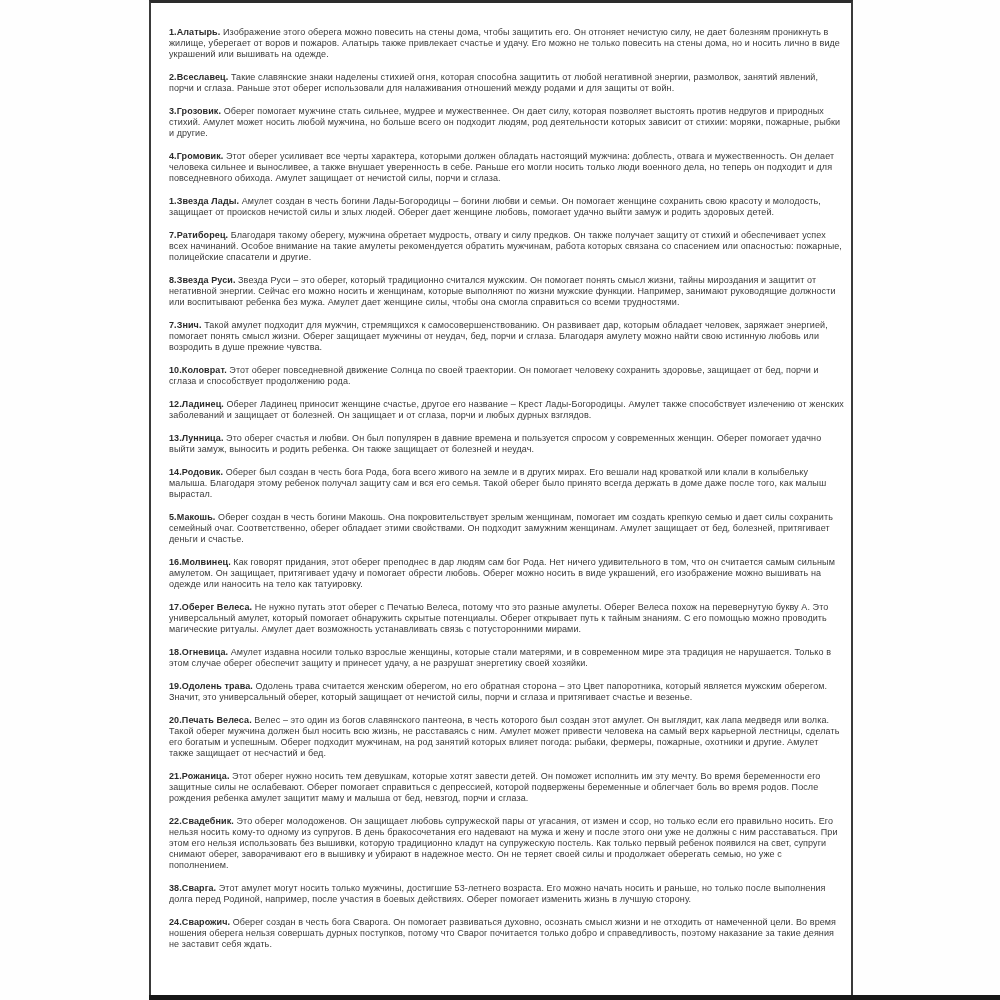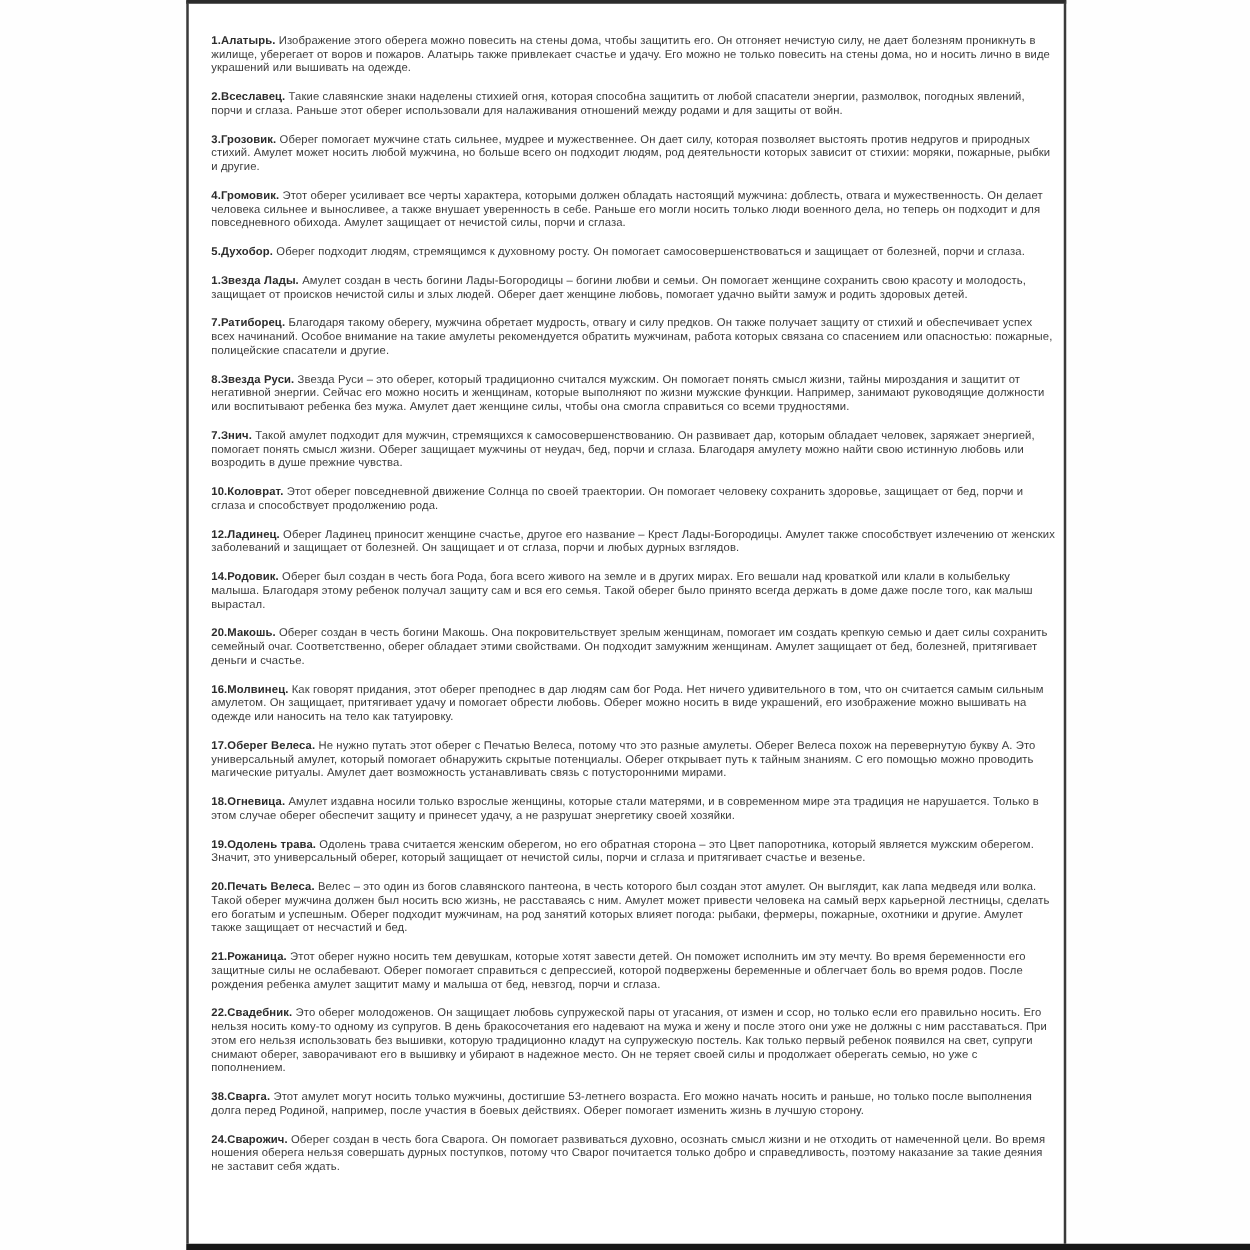--- a/index.html
+++ b/index.html
@@ -50,45 +50,45 @@
   }
 </style>
 </head>
 <body>
 
 <div class="scan">
   <div class="page">
     <div id="paragraph-list">
   <p class="para"><span class="title">1.Алатырь.</span><span class="body"> Изображение этого оберега можно повесить на стены дома, чтобы защитить его. Он отгоняет нечистую силу, не дает болезням проникнуть в жилище, уберегает от воров и пожаров. Алатырь также привлекает счастье и удачу. Его можно не только повесить на стены дома, но и носить лично в виде украшений или вышивать на одежде.</span></p>
 
-  <p class="para"><span class="title">2.Всеславец.</span><span class="body"> Такие славянские знаки наделены стихией огня, которая способна защитить от любой спасатели энергии, размолвок, погодных явлений, порчи и сглаза. Раньше этот оберег использовали для налаживания отношений между родами и для защиты от войн.</span></p>
+  <p class="para"><span class="title">2.Всеславец.</span><span class="body"> Такие славянские знаки наделены стихией огня, которая способна защитить от любой негативной энергии, размолвок, занятий явлений, порчи и сглаза. Раньше этот оберег использовали для налаживания отношений между родами и для защиты от войн.</span></p>
 
   <p class="para"><span class="title">3.Грозовик.</span><span class="body"> Оберег помогает мужчине стать сильнее, мудрее и мужественнее. Он дает силу, которая позволяет выстоять против недругов и природных стихий. Амулет может носить любой мужчина, но больше всего он подходит людям, род деятельности которых зависит от стихии: моряки, пожарные, рыбки и другие.</span></p>
 
   <p class="para"><span class="title">4.Громовик.</span><span class="body"> Этот оберег усиливает все черты характера, которыми должен обладать настоящий мужчина: доблесть, отвага и мужественность. Он делает человека сильнее и выносливее, а также внушает уверенность в себе. Раньше его могли носить только люди военного дела, но теперь он подходит и для повседневного обихода. Амулет защищает от нечистой силы, порчи и сглаза.</span></p>
 
-  <p class="para"><span class="title">5.Духобор.</span><span class="body"> Оберег подходит людям, стремящимся к духовному росту. Он помогает самосовершенствоваться и защищает от болезней, порчи и сглаза.</span></p>
 
   <p class="para"><span class="title">1.Звезда Лады.</span><span class="body"> Амулет создан в честь богини Лады-Богородицы – богини любви и семьи. Он помогает женщине сохранить свою красоту и молодость, защищает от происков нечистой силы и злых людей. Оберег дает женщине любовь, помогает удачно выйти замуж и родить здоровых детей.</span></p>
 
   <p class="para"><span class="title">7.Ратиборец.</span><span class="body"> Благодаря такому оберегу, мужчина обретает мудрость, отвагу и силу предков. Он также получает защиту от стихий и обеспечивает успех всех начинаний. Особое внимание на такие амулеты рекомендуется обратить мужчинам, работа которых связана со спасением или опасностью: пожарные, полицейские спасатели и другие.</span></p>
 
   <p class="para"><span class="title">8.Звезда Руси.</span><span class="body"> Звезда Руси – это оберег, который традиционно считался мужским. Он помогает понять смысл жизни, тайны мироздания и защитит от негативной энергии. Сейчас его можно носить и женщинам, которые выполняют по жизни мужские функции. Например, занимают руководящие должности или воспитывают ребенка без мужа. Амулет дает женщине силы, чтобы она смогла справиться со всеми трудностями.</span></p>
 
   <p class="para"><span class="title">7.Знич.</span><span class="body"> Такой амулет подходит для мужчин, стремящихся к самосовершенствованию. Он развивает дар, которым обладает человек, заряжает энергией, помогает понять смысл жизни. Оберег защищает мужчины от неудач, бед, порчи и сглаза. Благодаря амулету можно найти свою истинную любовь или возродить в душе прежние чувства.</span></p>
 
   <p class="para"><span class="title">10.Коловрат.</span><span class="body"> Этот оберег повседневной движение Солнца по своей траектории. Он помогает человеку сохранить здоровье, защищает от бед, порчи и сглаза и способствует продолжению рода.</span></p>
 
 
   <p class="para"><span class="title">12.Ладинец.</span><span class="body"> Оберег Ладинец приносит женщине счастье, другое его название – Крест Лады-Богородицы. Амулет также способствует излечению от женских заболеваний и защищает от болезней. Он защищает и от сглаза, порчи и любых дурных взглядов.</span></p>
 
+  <p class="para"><span class="title">13.Лунница.</span><span class="body"> Это оберег счастья и любви. Он был популярен в давние времена и пользуется спросом у современных женщин. Оберег помогает удачно выйти замуж, выносить и родить ребенка. Он также защищает от болезней и неудач.</span></p>
 
   <p class="para"><span class="title">14.Родовик.</span><span class="body"> Оберег был создан в честь бога Рода, бога всего живого на земле и в других мирах. Его вешали над кроваткой или клали в колыбельку малыша. Благодаря этому ребенок получал защиту сам и вся его семья. Такой оберег было принято всегда держать в доме даже после того, как малыш вырастал.</span></p>
 
-  <p class="para"><span class="title">20.Макошь.</span><span class="body"> Оберег создан в честь богини Макошь. Она покровительствует зрелым женщинам, помогает им создать крепкую семью и дает силы сохранить семейный очаг. Соответственно, оберег обладает этими свойствами. Он подходит замужним женщинам. Амулет защищает от бед, болезней, притягивает деньги и счастье.</span></p>
+  <p class="para"><span class="title">5.Макошь.</span><span class="body"> Оберег создан в честь богини Макошь. Она покровительствует зрелым женщинам, помогает им создать крепкую семью и дает силы сохранить семейный очаг. Соответственно, оберег обладает этими свойствами. Он подходит замужним женщинам. Амулет защищает от бед, болезней, притягивает деньги и счастье.</span></p>
 
   <p class="para"><span class="title">16.Молвинец.</span><span class="body"> Как говорят придания, этот оберег преподнес в дар людям сам бог Рода. Нет ничего удивительного в том, что он считается самым сильным амулетом. Он защищает, притягивает удачу и помогает обрести любовь. Оберег можно носить в виде украшений, его изображение можно вышивать на одежде или наносить на тело как татуировку.</span></p>
 
   <p class="para"><span class="title">17.Оберег Велеса.</span><span class="body"> Не нужно путать этот оберег с Печатью Велеса, потому что это разные амулеты. Оберег Велеса похож на перевернутую букву А. Это универсальный амулет, который помогает обнаружить скрытые потенциалы. Оберег открывает путь к тайным знаниям. С его помощью можно проводить магические ритуалы. Амулет дает возможность устанавливать связь с потусторонними мирами.</span></p>
 
   <p class="para"><span class="title">18.Огневица.</span><span class="body"> Амулет издавна носили только взрослые женщины, которые стали матерями, и в современном мире эта традиция не нарушается. Только в этом случае оберег обеспечит защиту и принесет удачу, а не разрушат энергетику своей хозяйки.</span></p>
 
   <p class="para"><span class="title">19.Одолень трава.</span><span class="body"> Одолень трава считается женским оберегом, но его обратная сторона – это Цвет папоротника, который является мужским оберегом. Значит, это универсальный оберег, который защищает от нечистой силы, порчи и сглаза и притягивает счастье и везенье.</span></p>
 
   <p class="para"><span class="title">20.Печать Велеса.</span><span class="body"> Велес – это один из богов славянского пантеона, в честь которого был создан этот амулет. Он выглядит, как лапа медведя или волка. Такой оберег мужчина должен был носить всю жизнь, не расставаясь с ним. Амулет может привести человека на самый верх карьерной лестницы, сделать его богатым и успешным. Оберег подходит мужчинам, на род занятий которых влияет погода: рыбаки, фермеры, пожарные, охотники и другие. Амулет также защищает от несчастий и бед.</span></p>

